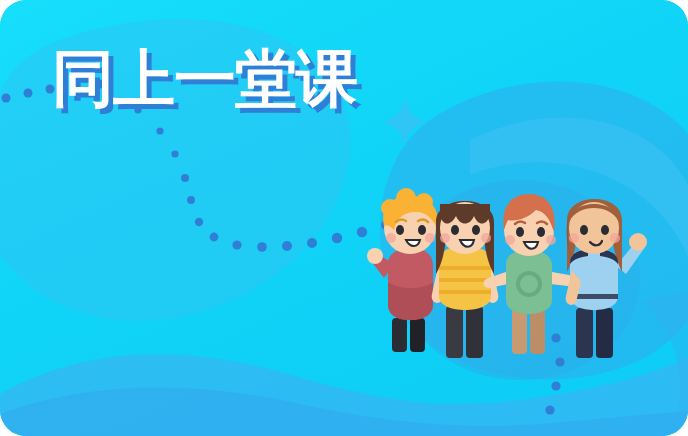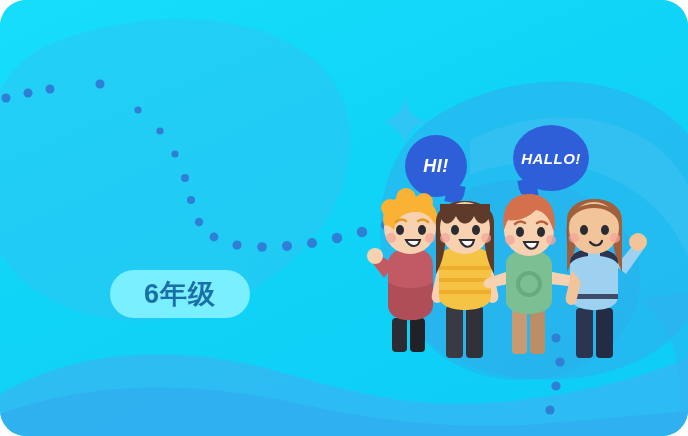--- a/index.html
+++ b/index.html
@@ -146,31 +146,23 @@
         <circle cx="386" cy="225" r="5"></circle>
         <circle cx="540" cy="318" r="4.6"></circle>
         <circle cx="556" cy="338" r="4.6"></circle>
         <circle cx="560" cy="362" r="4.6"></circle>
         <circle cx="556" cy="386" r="4.6"></circle>
         <circle cx="550" cy="410" r="4.6"></circle>
       </g>
     </g>
   </svg>
 
-
-  <div id="grade-pill">
-    <span id="grade-label">6年级</span>
-  </div>
-
-  <div class="bubble" id="bubble-hi">
-    <span>HI!</span>
-  </div>
-  <div class="bubble" id="bubble-hallo">
-    <span>HALLO!</span>
-  </div>
+  <div id="title">同上一堂课</div>
+
+
 
   <svg id="kids" viewBox="0 0 300 180">
 
     <g>
 
       <path d="M34 78 L18 68 C12 65 8 70 11 75 L24 92 Z" fill="#c15a63"></path>
       <circle cx="15" cy="70" r="8" fill="#f8d2b0"></circle>
 
       <rect x="32" y="132" width="15" height="34" rx="4" fill="#2b2b33"></rect>
       <rect x="50" y="132" width="15" height="34" rx="4" fill="#212128"></rect>

